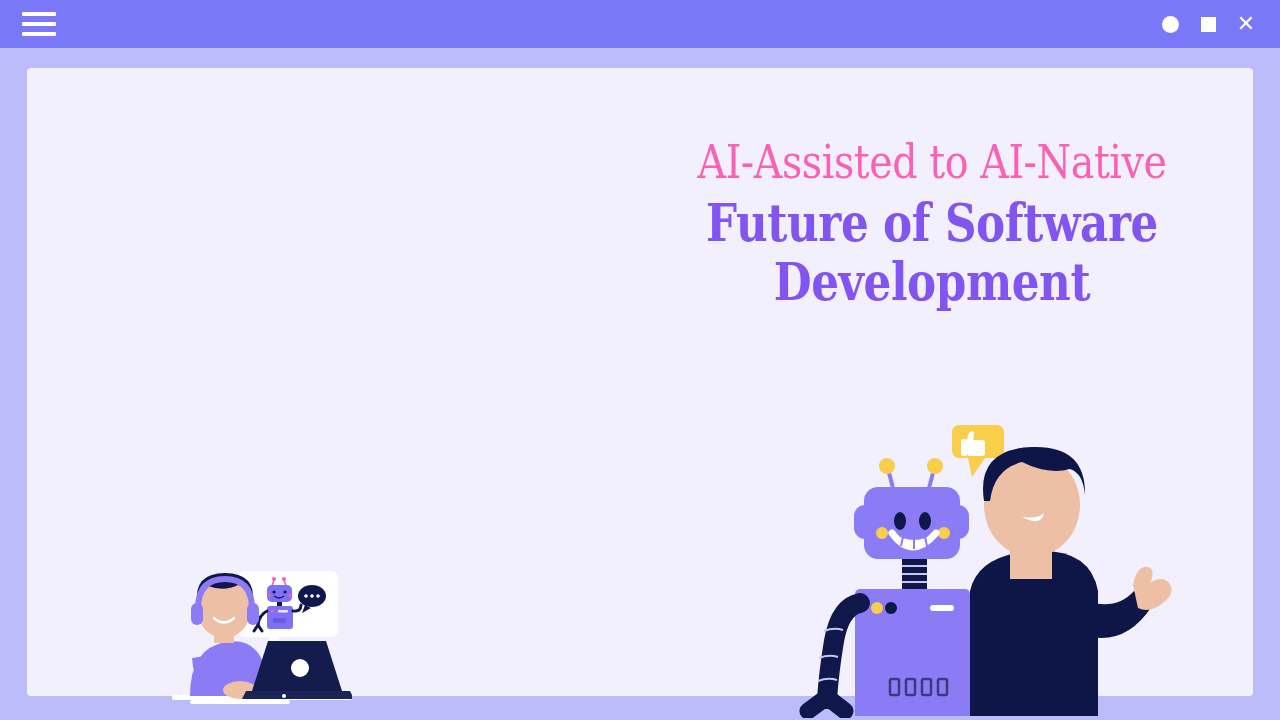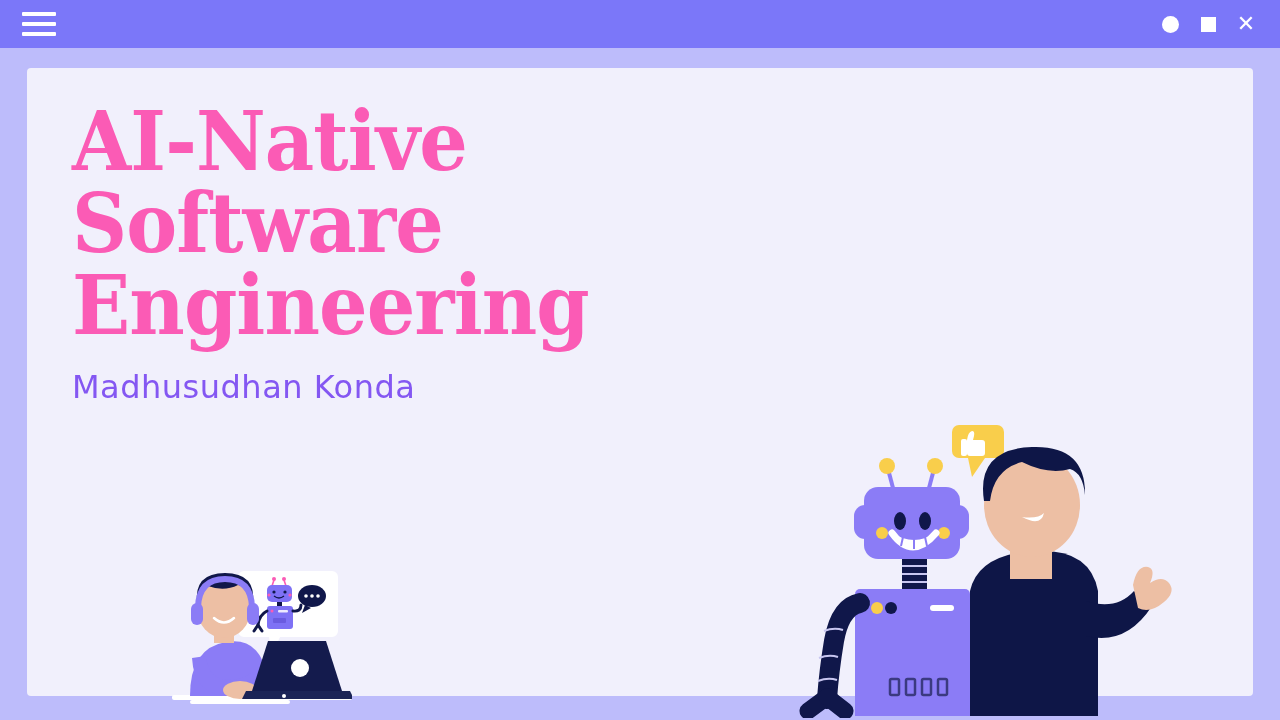--- a/index.html
+++ b/index.html
@@ -184,27 +184,26 @@
     </div>
     <div class="wc-btn">
       <span class="wc-close">✕</span>
     </div>
   </div>
 
 </div>
 
 <div class="slide-card">
 
-  <div class="left-col">
-    <div class="main-title">AI-Native
-Software
-Engineering</div>
-    <div class="author">Madhusudhan Konda</div>
-  </div>
-
+
+  <div class="right-col">
+    <div class="sub-pink">AI-Assisted to AI-Native</div>
+    <div class="sub-purple">Future of Software
+Development</div>
+  </div>
 
   <div class="illo-left">
     <svg viewBox="0 0 180 155" xmlns="http://www.w3.org/2000/svg">
 
       <path d="M72 8 h88 a6 6 0 0 1 6 6 v54 a6 6 0 0 1 -6 6 h-52 l-8 17 -3 -17 h-25 a6 6 0 0 1 -6 -6 v-54 a6 6 0 0 1 6 -6 z" fill="#FFFFFF"></path>
 
       <g>
         <line x1="100" y1="23" x2="102" y2="17" stroke="#FB5BB5" stroke-width="1.6"></line>
         <line x1="114" y1="23" x2="112" y2="17" stroke="#FB5BB5" stroke-width="1.6"></line>
         <circle cx="102" cy="16" r="2" fill="#FB5BB5"></circle>

